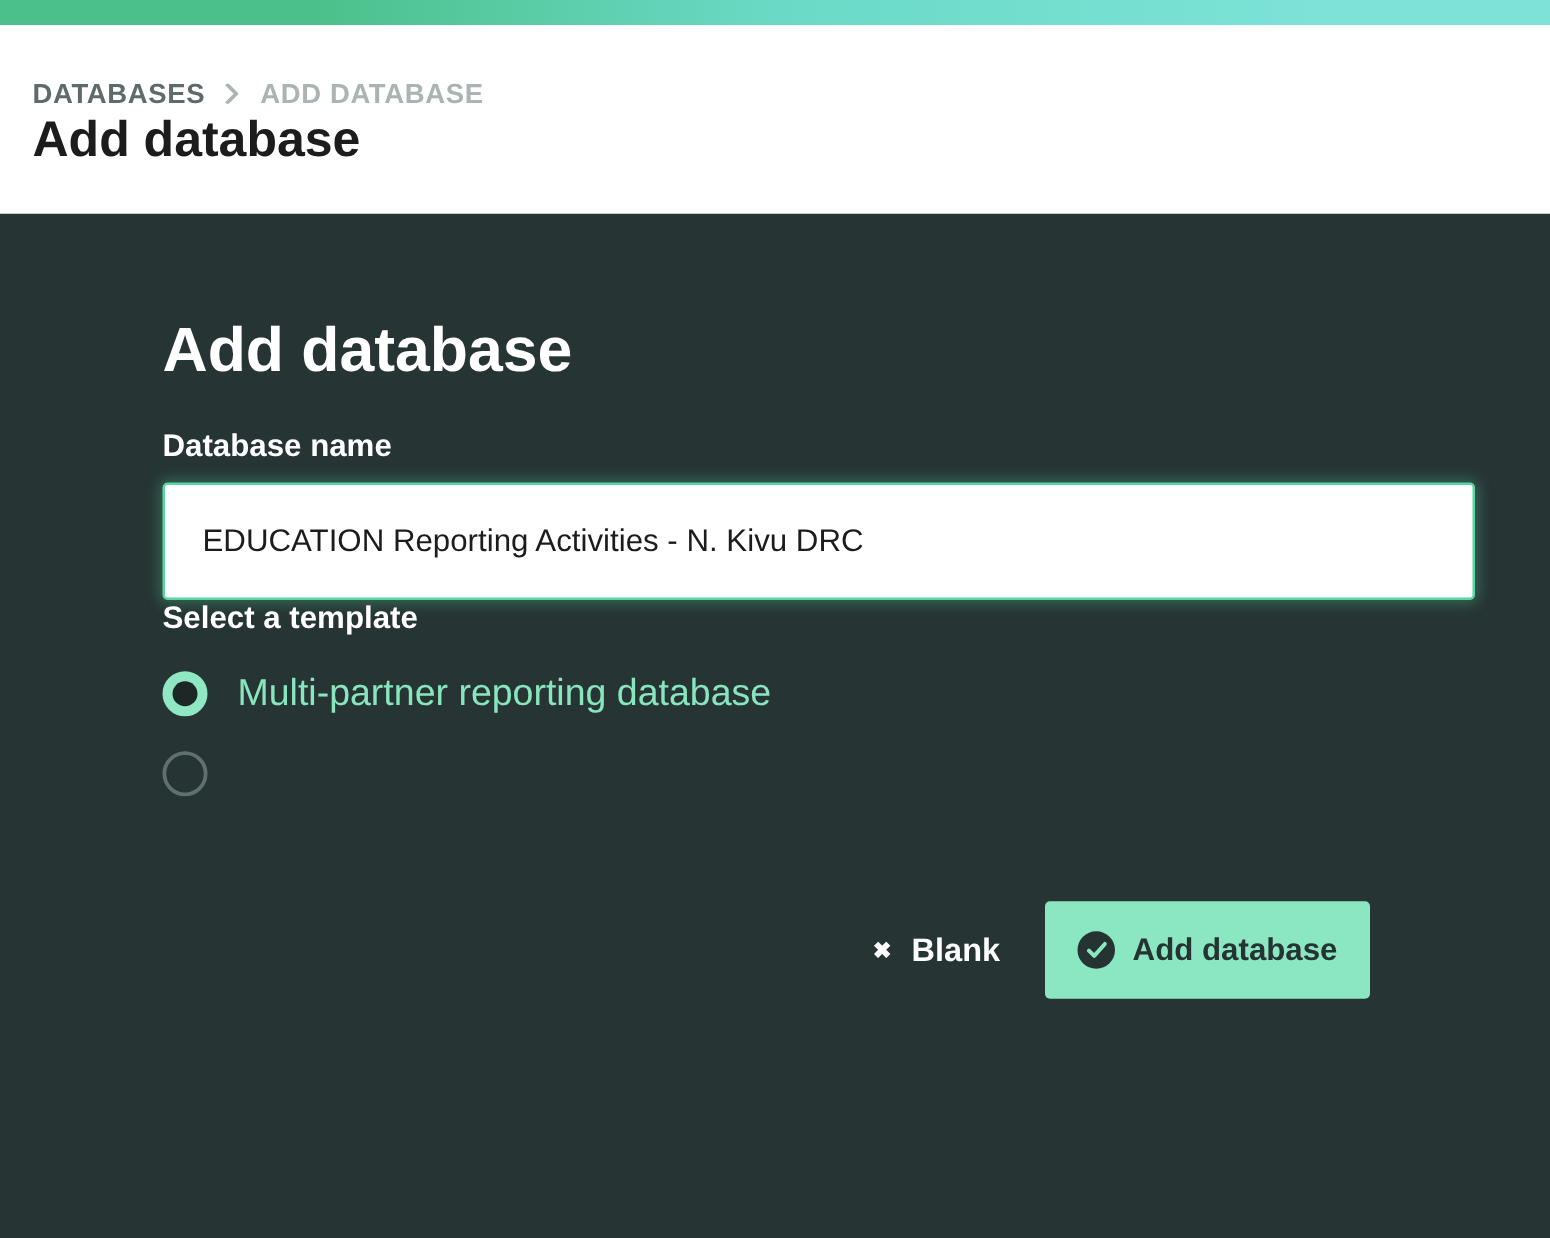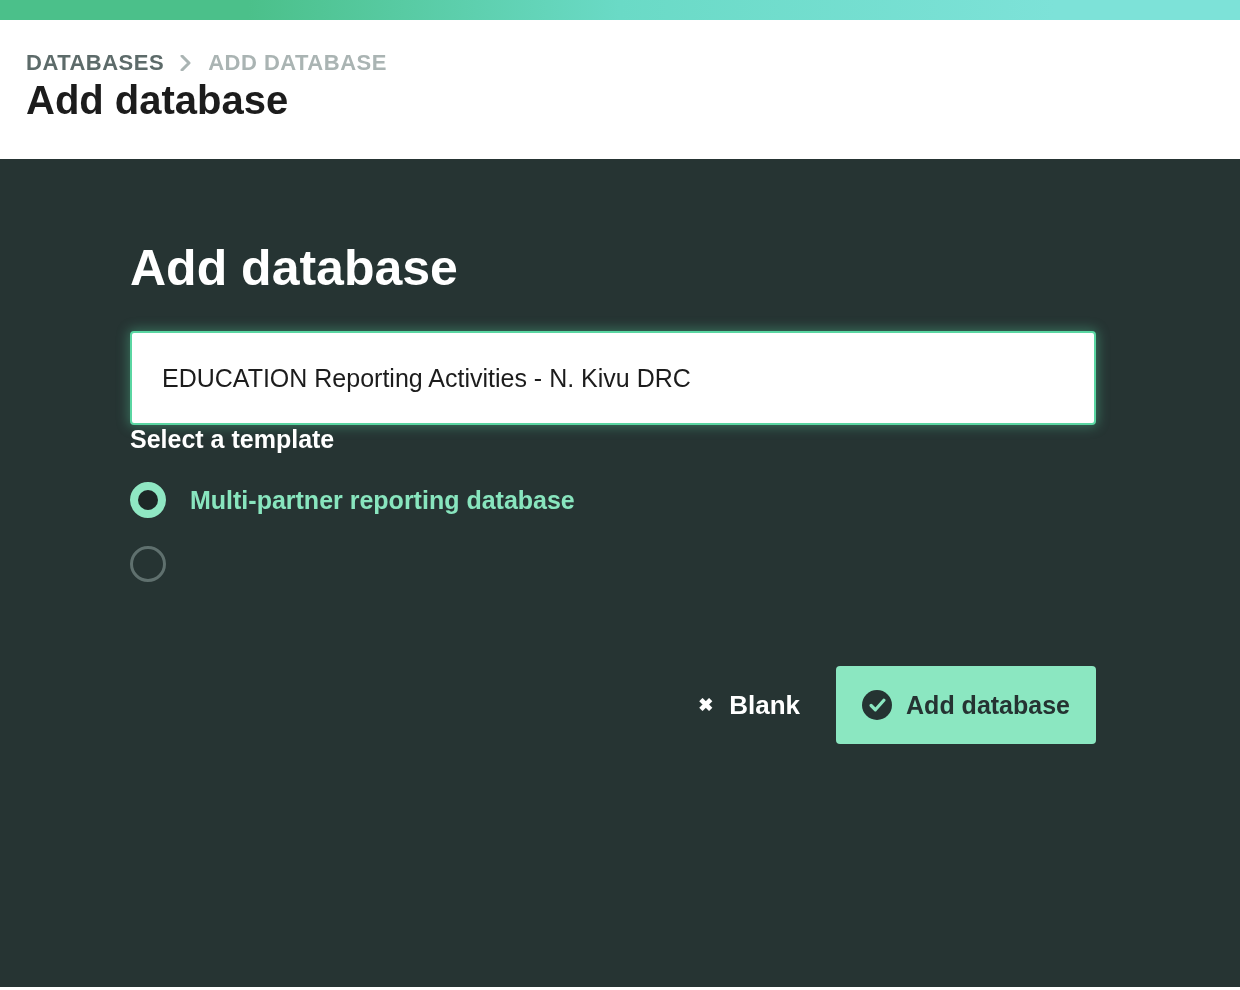--- a/index.html
+++ b/index.html
@@ -5,21 +5,21 @@
 * { box-sizing: border-box; margin: 0; padding: 0; }
 html, body { width: 1240px; height: 990px; font-family: -apple-system, "Segoe UI", "Helvetica Neue", Arial, sans-serif; }
 
 .top-accent {
   height: 20px;
   background: linear-gradient(90deg, #4bc08a 0%, #4bc08a 20%, #6adac6 50%, #7de2d8 85%, #7de2d8 100%);
 }
 
 .header {
   background: #fff;
-  padding: 30px 26px 36px 26px;
+  padding: 42px 26px 36px 26px;
 }
 .breadcrumb {
   display: flex;
   align-items: center;
   gap: 16px;
   font-size: 22px;
   font-weight: 700;
   letter-spacing: 0.5px;
 }
 .breadcrumb .bc-item { color: #5d6b6a; }
@@ -43,21 +43,21 @@
   color: #fff;
   margin-bottom: 34px;
 }
 .field-label {
   font-size: 25px;
   font-weight: 600;
   color: #fff;
   margin-bottom: 14px;
 }
 .text-input {
-  width: 966px;
+  width: 1050px;
   height: 94px;
   background: #fff;
   border: 2px solid #5ad6a2;
   border-radius: 4px;
   padding: 0 30px;
   font-size: 25px;
   font-weight: 500;
   color: #1c1c1c;
   outline: none;
   box-shadow: 0 0 12px 2px rgba(90,214,162,0.35);
@@ -86,22 +86,22 @@
   border: 4px solid #8fe7c3;
   background: #8fe7c3;
 }
 .radio-inner {
   width: 20px;
   height: 20px;
   border-radius: 50%;
   background: #1d2726;
 }
 .radio-label {
-  font-size: 25px;
-  font-weight: 700;
+  font-size: 30px;
+  font-weight: 400;
   color: #fff;
 }
 .radio-label.selected { color: #88e5be; }
 
 .actions {
   margin-top: 84px;
   display: flex;
   justify-content: flex-end;
   align-items: center;
   gap: 36px;
@@ -165,20 +165,21 @@
         </svg>
     </span>
     <span class="bc-item active">ADD DATABASE</span>
   </div>
   <h1 class="header-title">Add database</h1>
 </div>
 
 <div class="panel">
   <h2 class="panel-title">Add database</h2>
 
+  <div class="field-label">Database name</div>
   <input class="text-input" type="text" value="EDUCATION Reporting Activities - N. Kivu DRC" style="">
 
   <div class="template-block">
     <div class="field-label">Select a template</div>
 
     <div class="radio-row">
       <span class="radio-outer selected">
           <span class="radio-inner"></span>
         </span>
       <span class="radio-label selected">Multi-partner reporting database</span>

